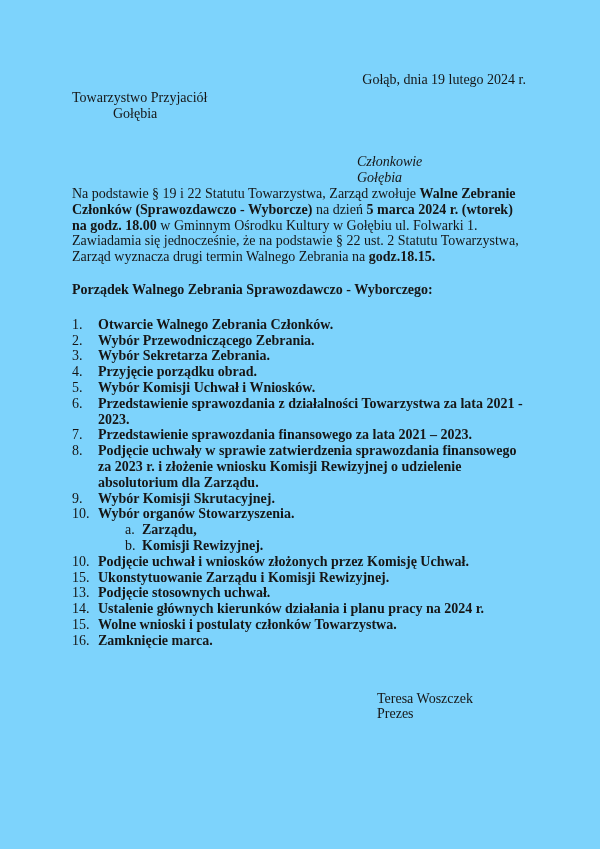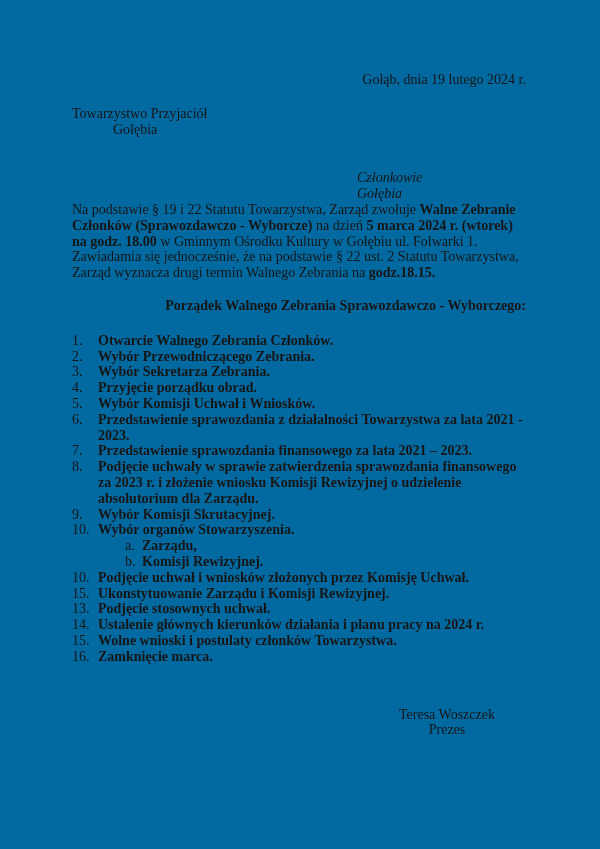--- a/index.html
+++ b/index.html
@@ -15,45 +15,44 @@
     font-size: 14px;
     line-height: 15.8px;
     color: #161616;
     -webkit-font-smoothing: antialiased;
   }
   .page {
     box-sizing: border-box;
     width: 600px;
     height: 849px;
     padding: 72px 74px 0 72px;
-    background: #0369a1;
+    background: #7dd3fc;
   }
   .date-line {
     text-align: right;
   }
   .sender {
-    margin-top: 18px;
+    margin-top: 2px;
     width: 160px;
   }
   .sender-line2 {
     padding-left: 41px;
   }
   .recipient {
     margin-top: 33px;
     margin-left: 285px;
     font-style: italic;
   }
   .intro {
     width: 458px;
   }
   .b { font-weight: bold; }
   .agenda-heading {
     margin-top: 17px;
     font-weight: bold;
-    text-align: right;
   }
   .agenda {
     margin-top: 19px;
     width: 458px;
   }
   .li {
     display: flex;
     align-items: flex-start;
   }
   .li .num {
@@ -66,21 +65,20 @@
   .li.sub {
     margin-left: 53px;
   }
   .li.sub .num {
     flex: 0 0 17px;
   }
   .signature {
     margin-top: 42px;
     margin-left: 305px;
     width: 140px;
-    text-align: center;
   }
 </style>
 </head>
 <body>
 
 <div class="page">
 
   <div class="date-line">Gołąb, dnia 19 lutego 2024 r.</div>
 
   <div class="sender">

